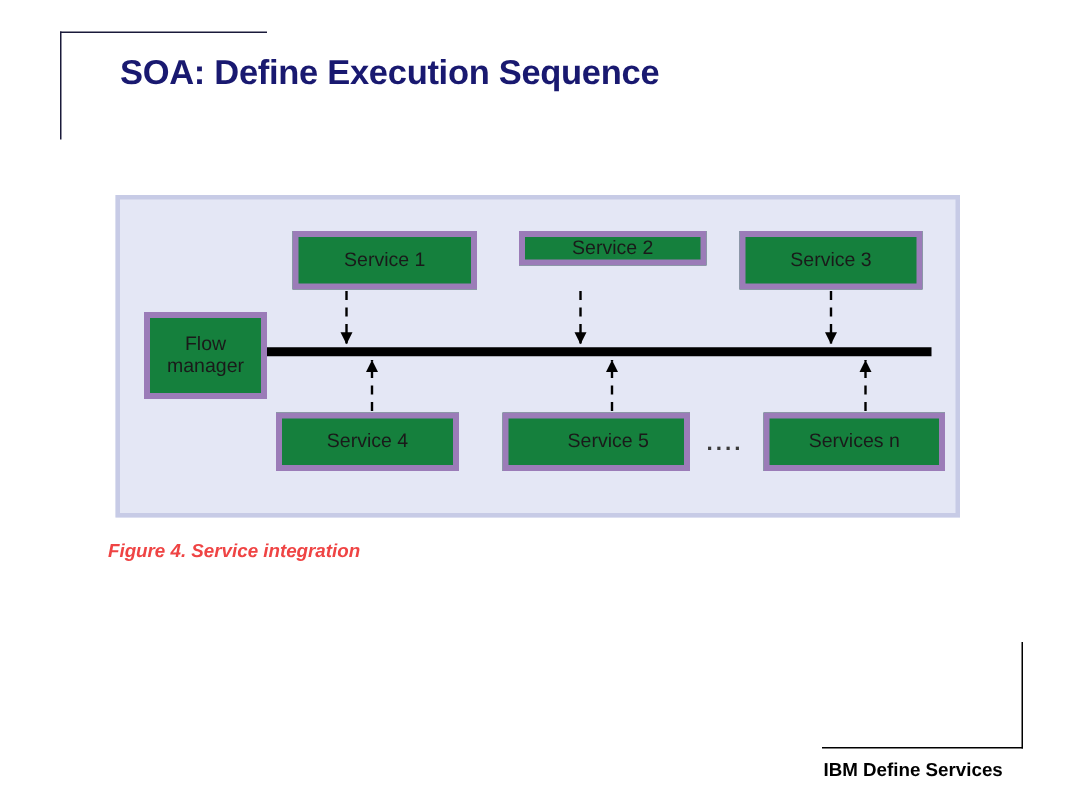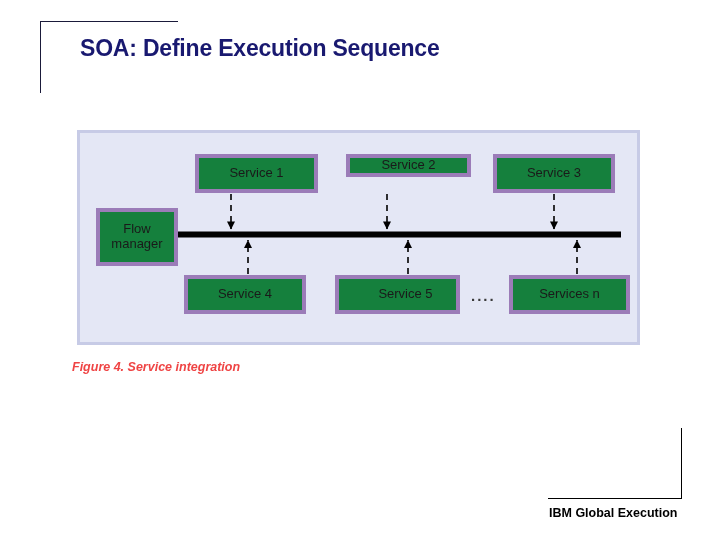--- a/index.html
+++ b/index.html
@@ -179,13 +179,13 @@
   </div>
   <div id="ellipsis-dots">....</div>
   <div class="svc-box" id="box-service-n">
     <span>Services n</span>
   </div>
 </div>
 
 <div id="figure-caption">Figure 4. Service integration</div>
 
 <div id="footer-frame"></div>
-<div id="footer-text">IBM Global Execution</div>
+<div id="footer-text">IBM Define Services</div>
 
 </body></html>

